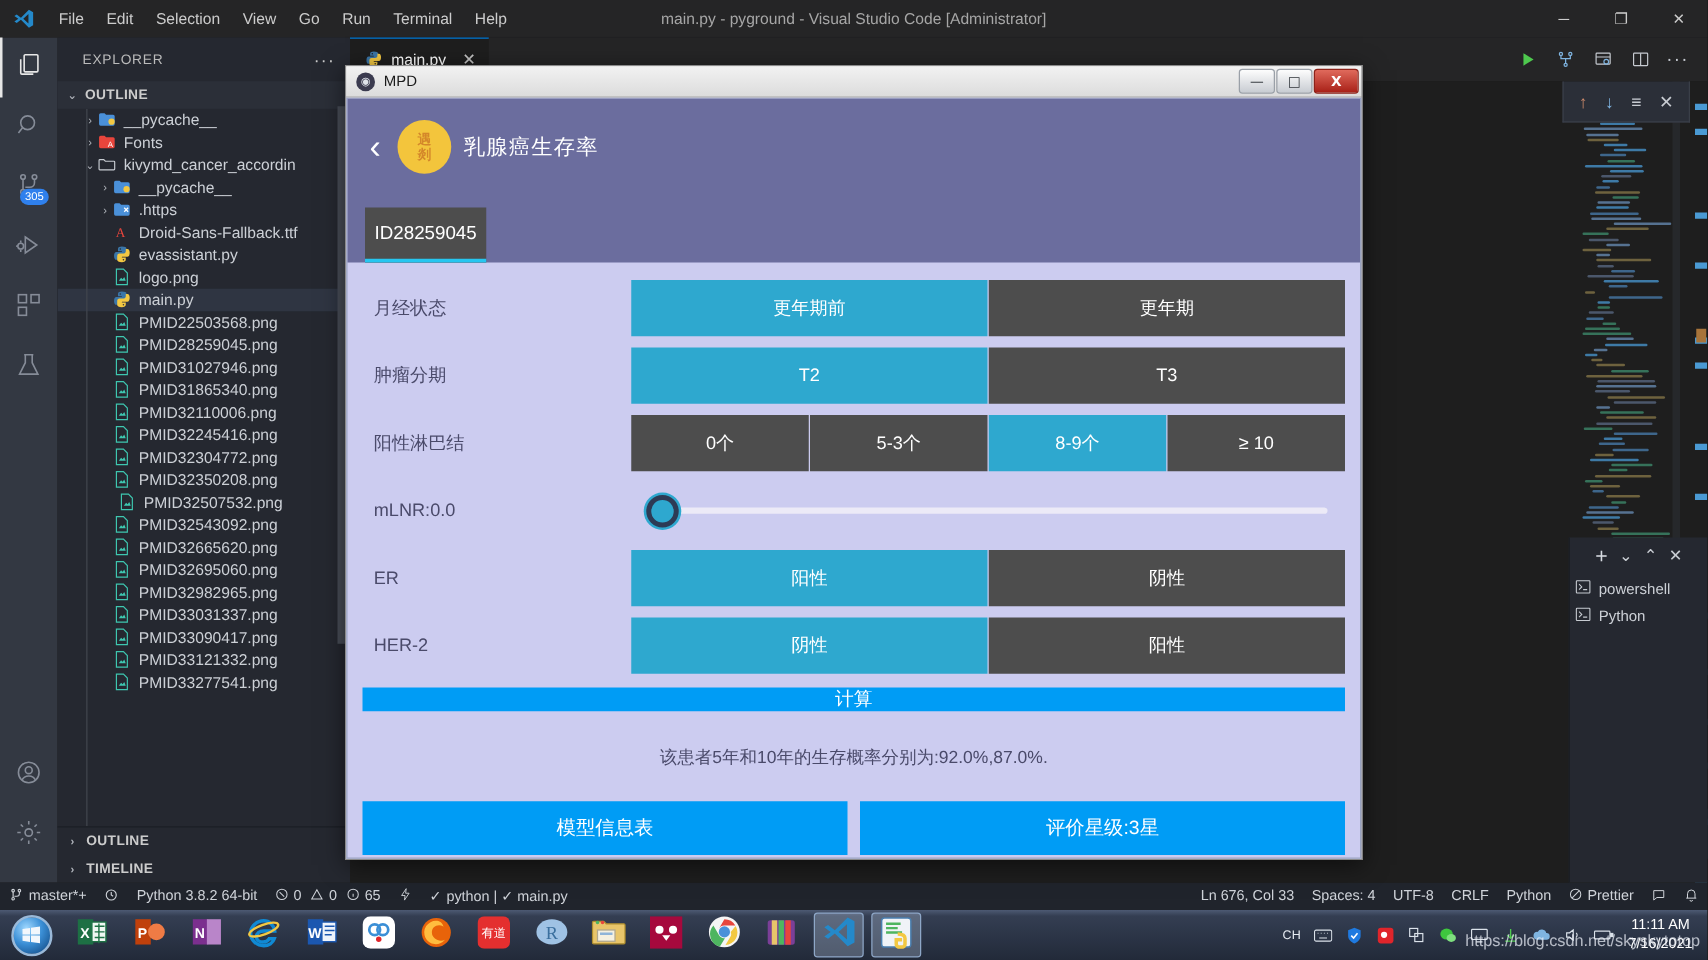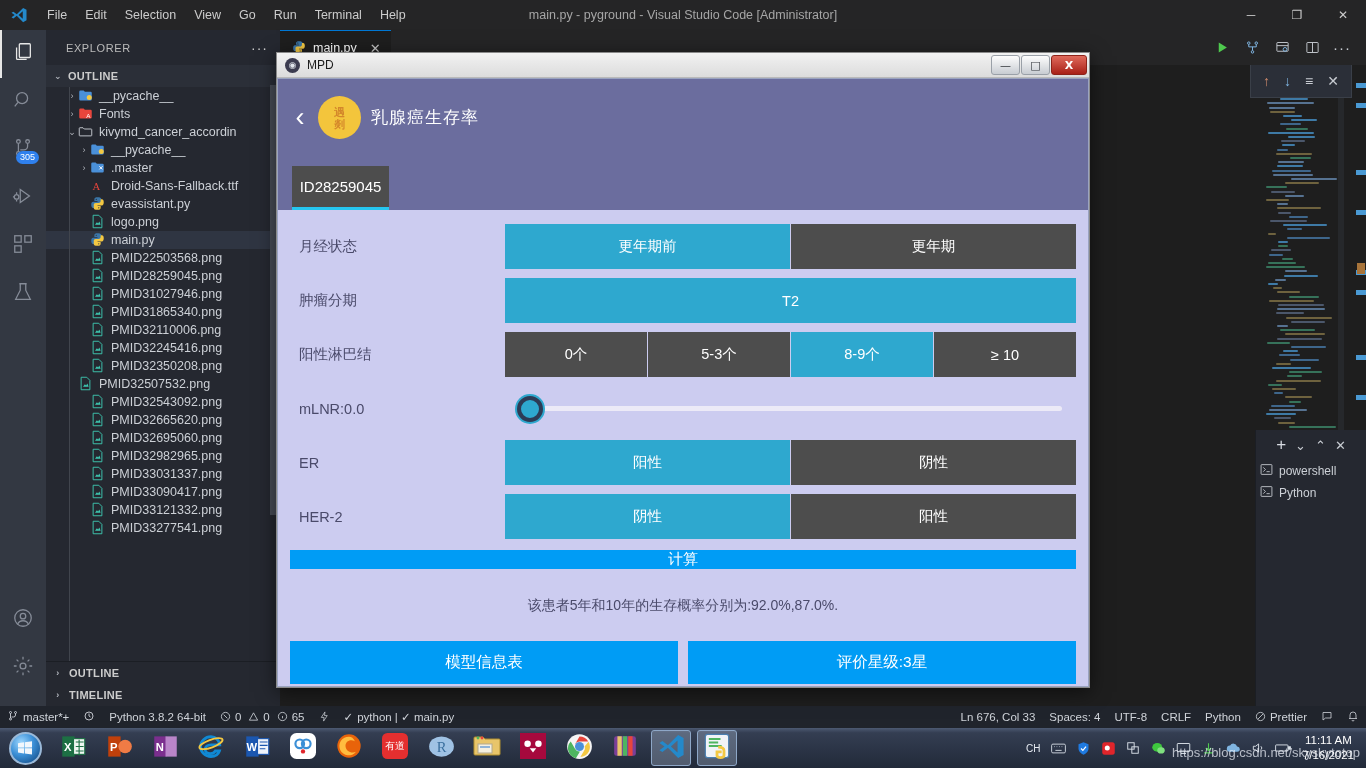--- a/index.html
+++ b/index.html
@@ -290,21 +290,21 @@
                 <circle cx="18" cy="15" r="4" fill="#f3c842"></circle>
               </svg></span>
       <span>__pycache__</span>
     </div>
           <div class="row " style="padding-left:32px">
       <span class="chev">›</span>
       <span class="ic"><svg width="15" height="15" viewBox="0 0 24 24">
                 <path d="M2 6a2 2 0 0 1 2-2h5l2 2h9a2 2 0 0 1 2 2v10a2 2 0 0 1-2 2H4a2 2 0 0 1-2-2z" fill="#4a90d9"></path>
                 <path d="M15 10l5 5M20 10l-5 5" stroke="#fff" stroke-width="1.6"></path>
               </svg></span>
-      <span>.master</span>
+      <span>.https</span>
     </div>
           <div class="row " style="padding-left:32px">
       <span class="chev"></span>
       <span class="ic"><svg width="15" height="15" viewBox="0 0 24 24">
                 <text x="4" y="19" font-size="17" fill="#e8453c" font-family="serif">A</text>
               </svg></span>
       <span>Droid-Sans-Fallback.ttf</span>
     </div>
           <div class="row " style="padding-left:32px">
       <span class="chev"></span>
@@ -377,23 +377,31 @@
                 <path d="M8 17l3-4 2 2 2-3 2 5z" fill="#3ec7b0" stroke="none"></path>
               </svg></span>
       <span>PMID32245416.png</span>
     </div>
           <div class="row " style="padding-left:32px">
       <span class="chev"></span>
       <span class="ic"><svg width="15" height="15" viewBox="0 0 24 24" fill="none" stroke="#3ec7b0" stroke-width="1.5">
                 <path d="M5 2h9l5 5v15H5z"></path>
                 <path d="M8 17l3-4 2 2 2-3 2 5z" fill="#3ec7b0" stroke="none"></path>
               </svg></span>
+      <span>PMID32304772.png</span>
+    </div>
+          <div class="row " style="padding-left:32px">
+      <span class="chev"></span>
+      <span class="ic"><svg width="15" height="15" viewBox="0 0 24 24" fill="none" stroke="#3ec7b0" stroke-width="1.5">
+                <path d="M5 2h9l5 5v15H5z"></path>
+                <path d="M8 17l3-4 2 2 2-3 2 5z" fill="#3ec7b0" stroke="none"></path>
+              </svg></span>
       <span>PMID32350208.png</span>
     </div>
-          <div class="row " style="padding-left:20px">
+          <div class="row " style="padding-left:36px">
       <span class="chev"></span>
       <span class="ic"><svg width="15" height="15" viewBox="0 0 24 24" fill="none" stroke="#3ec7b0" stroke-width="1.5">
                 <path d="M5 2h9l5 5v15H5z"></path>
                 <path d="M8 17l3-4 2 2 2-3 2 5z" fill="#3ec7b0" stroke="none"></path>
               </svg></span>
       <span>PMID32507532.png</span>
     </div>
           <div class="row " style="padding-left:32px">
       <span class="chev"></span>
       <span class="ic"><svg width="15" height="15" viewBox="0 0 24 24" fill="none" stroke="#3ec7b0" stroke-width="1.5">
@@ -845,20 +853,21 @@
         <div class="flabel">月经状态</div>
         <div class="fgroup">
             <div class="seg on">更年期前</div>
             <div class="seg ">更年期</div>
           </div>
       </div>
         <div class="frow">
         <div class="flabel">肿瘤分期</div>
         <div class="fgroup">
             <div class="seg on">T2</div>
+            <div class="seg ">T3</div>
           </div>
       </div>
         <div class="frow">
         <div class="flabel">阳性淋巴结</div>
         <div class="fgroup">
             <div class="seg ">0个</div>
             <div class="seg ">5-3个</div>
             <div class="seg on">8-9个</div>
             <div class="seg ">≥ 10</div>
           </div>

